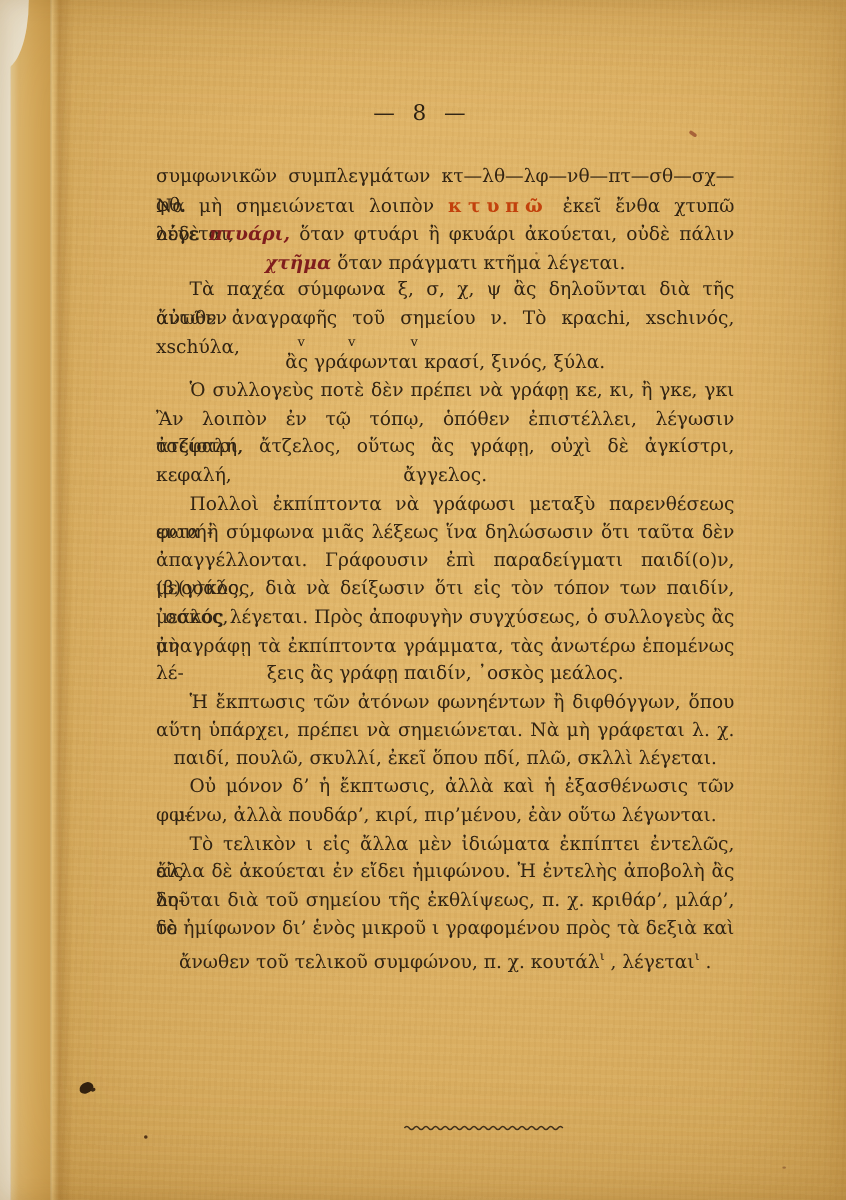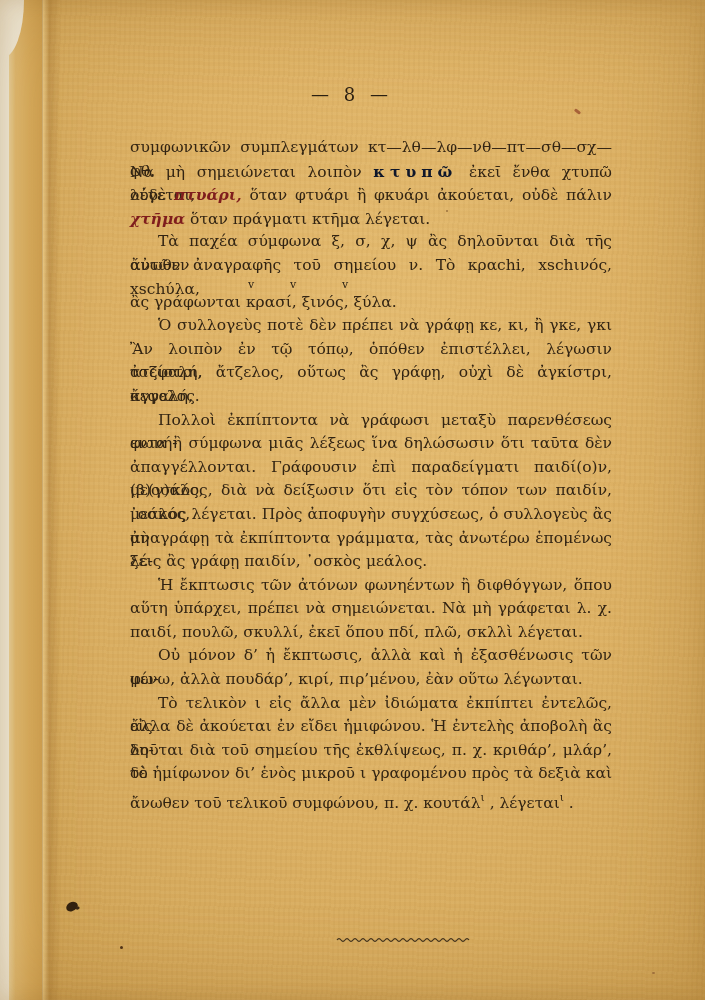--- a/index.html
+++ b/index.html
@@ -54,25 +54,25 @@
     text-align:center;
     font-size:18px; color:#2a1f12;
     word-spacing:7px; letter-spacing:1px;
   }
 
   
   .text-block {
     position:absolute; left:130px; top:136px; width:482px;
     font-size:15.5px; line-height:23.6px; color:#322413;
   }
-  .ln { height:23.6px; white-space:nowrap; }
+  .ln { height:23.6px; white-space:nowrap;text-align:center; }
   .j { text-align:justify; text-align-last:justify; text-justify:inter-word; white-space:normal; }
   .ind { text-indent:28px; }
   .bi { font-weight:bold; font-style:italic; color:#7f1d1d; }
-  .spaced { font-weight:bold; letter-spacing:5px; color:#0f172a; }
+  .spaced { font-weight:bold; letter-spacing:5px; color:#c2410c; }
   .marks-line { position:relative; padding-top:13px; height:23.6px; }
   .caron {
     position:absolute; top:1px; font-size:11px; line-height:11px; color:#2b2115;
   }
   .m1 { left:118px; } .m2 { left:160px; } .m3 { left:212px; }
   .supi { font-size:10.5px; vertical-align:7px; }
 
   
   .squiggle { position:absolute; left:336px; top:935px; }
   .blot {

